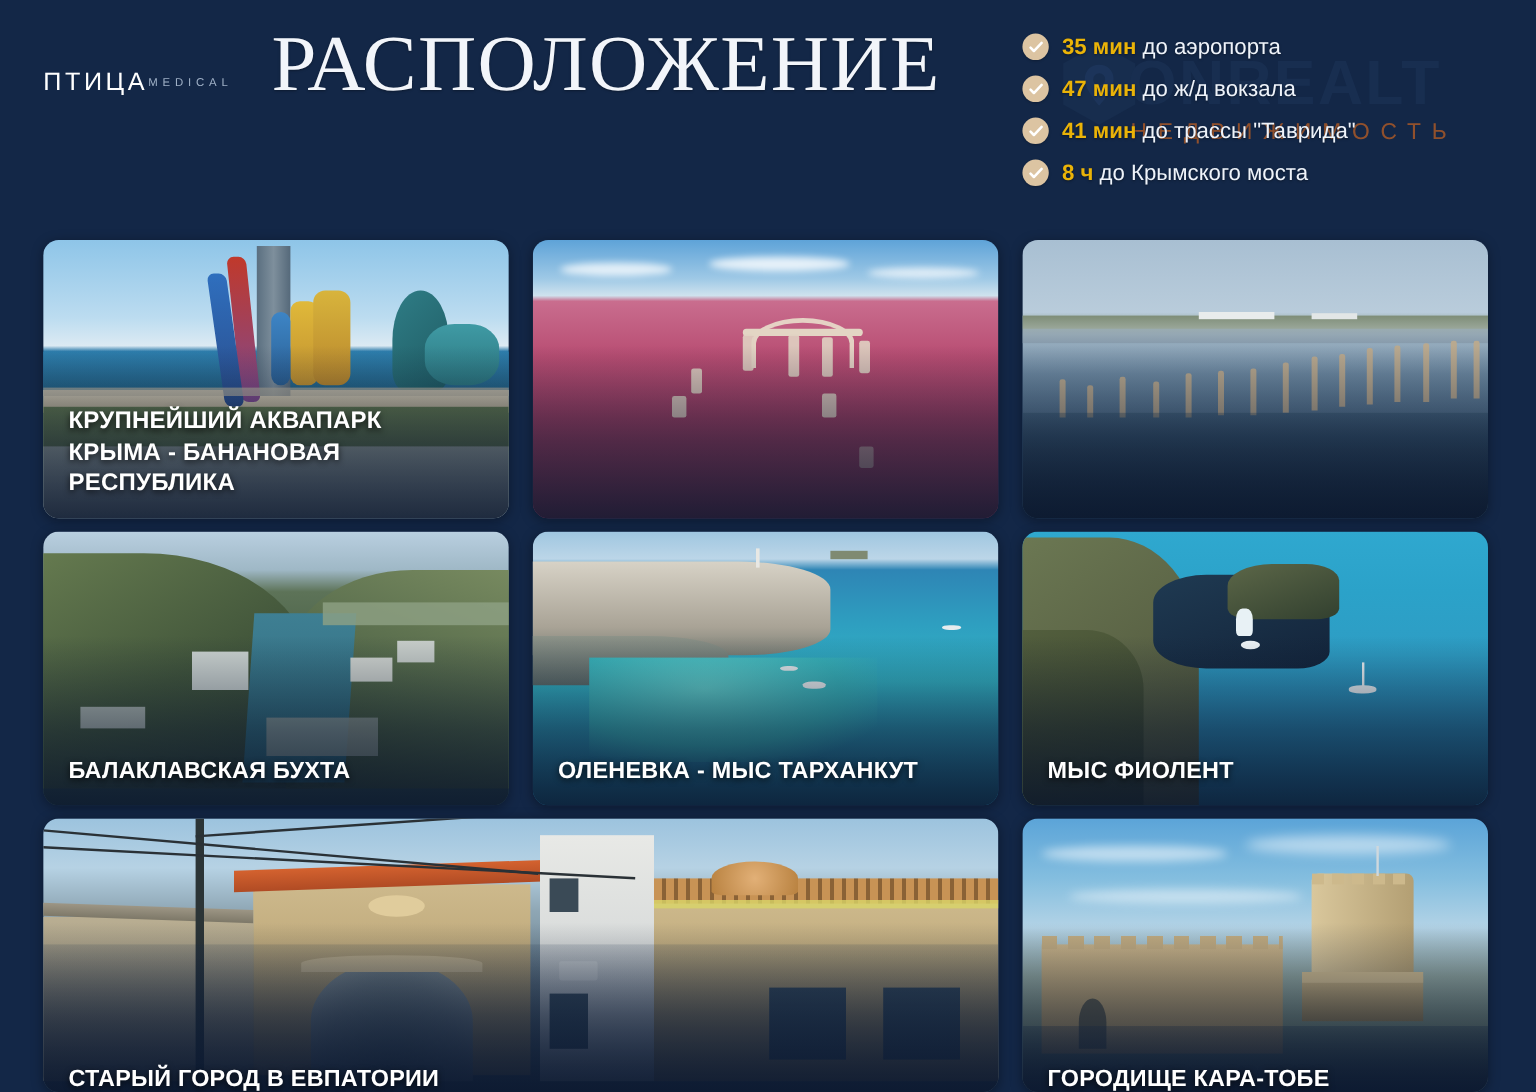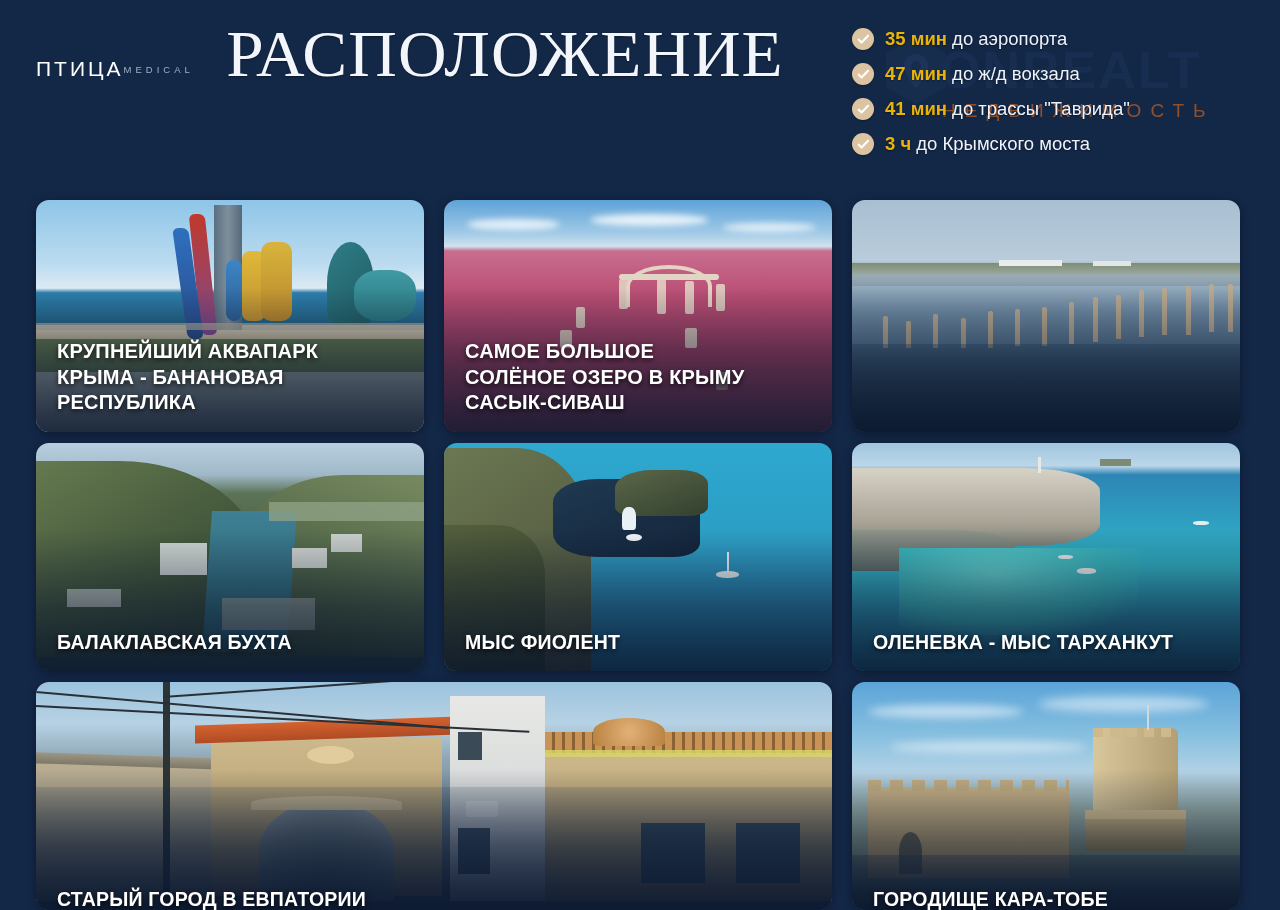--- a/index.html
+++ b/index.html
@@ -210,21 +210,21 @@
           </svg>
       </span>
       <span class="info-text"><b>41 мин</b><span> до трассы "Таврида"</span></span>
     </div>
     <div class="info-item">
       <span class="check">
         <svg viewBox="0 0 16 16">
             <path d="M2.2 8.3l3.4 3.4 8-8.4" stroke="#ffffff" stroke-width="2.6" fill="none" stroke-linecap="round" stroke-linejoin="round"></path>
           </svg>
       </span>
-      <span class="info-text"><b>3 ч</b><span> до Крымского моста</span></span>
+      <span class="info-text"><b>8 ч</b><span> до Крымского моста</span></span>
     </div>
   </div>
 
   <div class="grid">
 
     <div class="row">
 
       <div class="card c-sm r1">
         <div class="photo p1">
           <div class="sea"></div>
@@ -257,23 +257,20 @@
           <div class="post" style="left:45%;top:34%;height:13%;"></div>
           <div class="post" style="left:55%;top:34%;height:15%;"></div>
           <div class="post" style="left:62%;top:35%;height:14%;"></div>
           <div class="post" style="left:70%;top:36%;height:12%;"></div>
           <div class="post" style="left:34%;top:46%;height:9%;"></div>
           <div class="post" style="left:30%;top:56%;height:8%;width:12px;"></div>
           <div class="post" style="left:62%;top:55%;height:9%;width:12px;"></div>
           <div class="post" style="left:70%;top:74%;height:8%;width:12px;opacity:.6;"></div>
           <div class="scrim"></div>
         </div>
-        <div class="cap big" style="white-space:pre-line">САМОЕ БОЛЬШОЕ
-СОЛЁНОЕ ОЗЕРО В КРЫМУ
-САСЫК-СИВАШ</div>
       </div>
 
       <div class="card c-sm r1">
         <div class="photo p3">
           <div class="far"></div>
             <div class="refl"></div>
           <div style="position:absolute;left:38%;top:26%;width:16%;height:2.5%;background:#e9ecec;"></div>
           <div style="position:absolute;left:62%;top:26.5%;width:10%;height:2%;background:#e2e6e6;"></div>
           <div class="stake" style="left:8%;top:50%;height:14%;"></div>
           <div class="stake" style="left:14%;top:52%;height:12%;"></div>
@@ -309,47 +306,47 @@
           <div style="position:absolute;left:66%;top:46%;width:9%;height:9%;background:#d3d7d2;"></div>
           <div style="position:absolute;left:76%;top:40%;width:8%;height:8%;background:#c9cfcb;"></div>
           <div style="position:absolute;left:8%;top:64%;width:14%;height:8%;background:#cdd3cf;opacity:.85;"></div>
           <div style="position:absolute;left:48%;top:68%;width:24%;height:14%;background:#9aa49c;opacity:.8;"></div>
           <div class="scrim"></div>
         </div>
         <div class="cap">БАЛАКЛАВСКАЯ БУХТА</div>
       </div>
 
       <div class="card c-sm r2">
+        <div class="photo p5">
+          <div class="cliff"></div>
+          <div class="cliff2"></div>
+          <div class="shallow"></div>
+          <div style="position:absolute;left:48%;top:6%;width:3px;height:7%;background:#e8e8e4;"></div>
+          <div style="position:absolute;left:64%;top:7%;width:8%;height:3%;background:#7f8a72;"></div>
+          <div style="position:absolute;left:53%;top:49%;width:4%;height:2%;background:#e9eef0;border-radius:40%;"></div>
+          <div style="position:absolute;left:58%;top:55%;width:5%;height:2.5%;background:#f0f3f4;border-radius:40%;"></div>
+          <div style="position:absolute;left:88%;top:34%;width:4%;height:2%;background:#e6ecee;border-radius:40%;"></div>
+          <div class="scrim"></div>
+        </div>
+        <div class="cap">ОЛЕНЕВКА - МЫС ТАРХАНКУТ</div>
+      </div>
+
+      <div class="card c-sm r2">
         <div class="photo p6">
           <div class="rock" style="left:-10%;top:2%;width:48%;height:98%;border-radius:0 40% 0 0;"></div>
           <div class="rock" style="left:-10%;top:36%;width:36%;height:64%;background:linear-gradient(160deg,#55613f,#333c27);border-radius:0 34% 0 0;"></div>
           <div class="darkrock" style="left:28%;top:16%;width:38%;height:34%;border-radius:30% 26% 18% 30%;"></div>
           <div class="darkrock" style="left:44%;top:12%;width:24%;height:20%;background:linear-gradient(160deg,#5c6748,#32402f);border-radius:40% 30% 20% 20%;"></div>
           <div style="position:absolute;left:46%;top:28%;width:3.5%;height:10%;background:#e8f1f5;border-radius:40% 40% 20% 20%;"></div>
           <div style="position:absolute;left:47%;top:40%;width:4%;height:3%;background:#f0f6f8;border-radius:50%;"></div>
           <div style="position:absolute;left:73%;top:48%;width:1.5px;height:10%;background:#f0f5f7;"></div>
           <div style="position:absolute;left:70%;top:56%;width:6%;height:3%;background:#eef4f6;border-radius:45%;"></div>
           <div class="scrim"></div>
         </div>
         <div class="cap">МЫС ФИОЛЕНТ</div>
-      </div>
-
-      <div class="card c-sm r2">
-        <div class="photo p5">
-          <div class="cliff"></div>
-          <div class="cliff2"></div>
-          <div class="shallow"></div>
-          <div style="position:absolute;left:48%;top:6%;width:3px;height:7%;background:#e8e8e4;"></div>
-          <div style="position:absolute;left:64%;top:7%;width:8%;height:3%;background:#7f8a72;"></div>
-          <div style="position:absolute;left:53%;top:49%;width:4%;height:2%;background:#e9eef0;border-radius:40%;"></div>
-          <div style="position:absolute;left:58%;top:55%;width:5%;height:2.5%;background:#f0f3f4;border-radius:40%;"></div>
-          <div style="position:absolute;left:88%;top:34%;width:4%;height:2%;background:#e6ecee;border-radius:40%;"></div>
-          <div class="scrim"></div>
-        </div>
-        <div class="cap">ОЛЕНЕВКА - МЫС ТАРХАНКУТ</div>
       </div>
 
     </div>
 
     <div class="row">
 
       <div class="card c-wide r3">
         <div class="photo p7">
           <div class="wall" style="left:22%;top:24%;width:29%;height:70%;"></div>
           <div class="roof" style="left:20%;top:17%;width:33%;height:8%;transform:skewY(-2deg);"></div>

